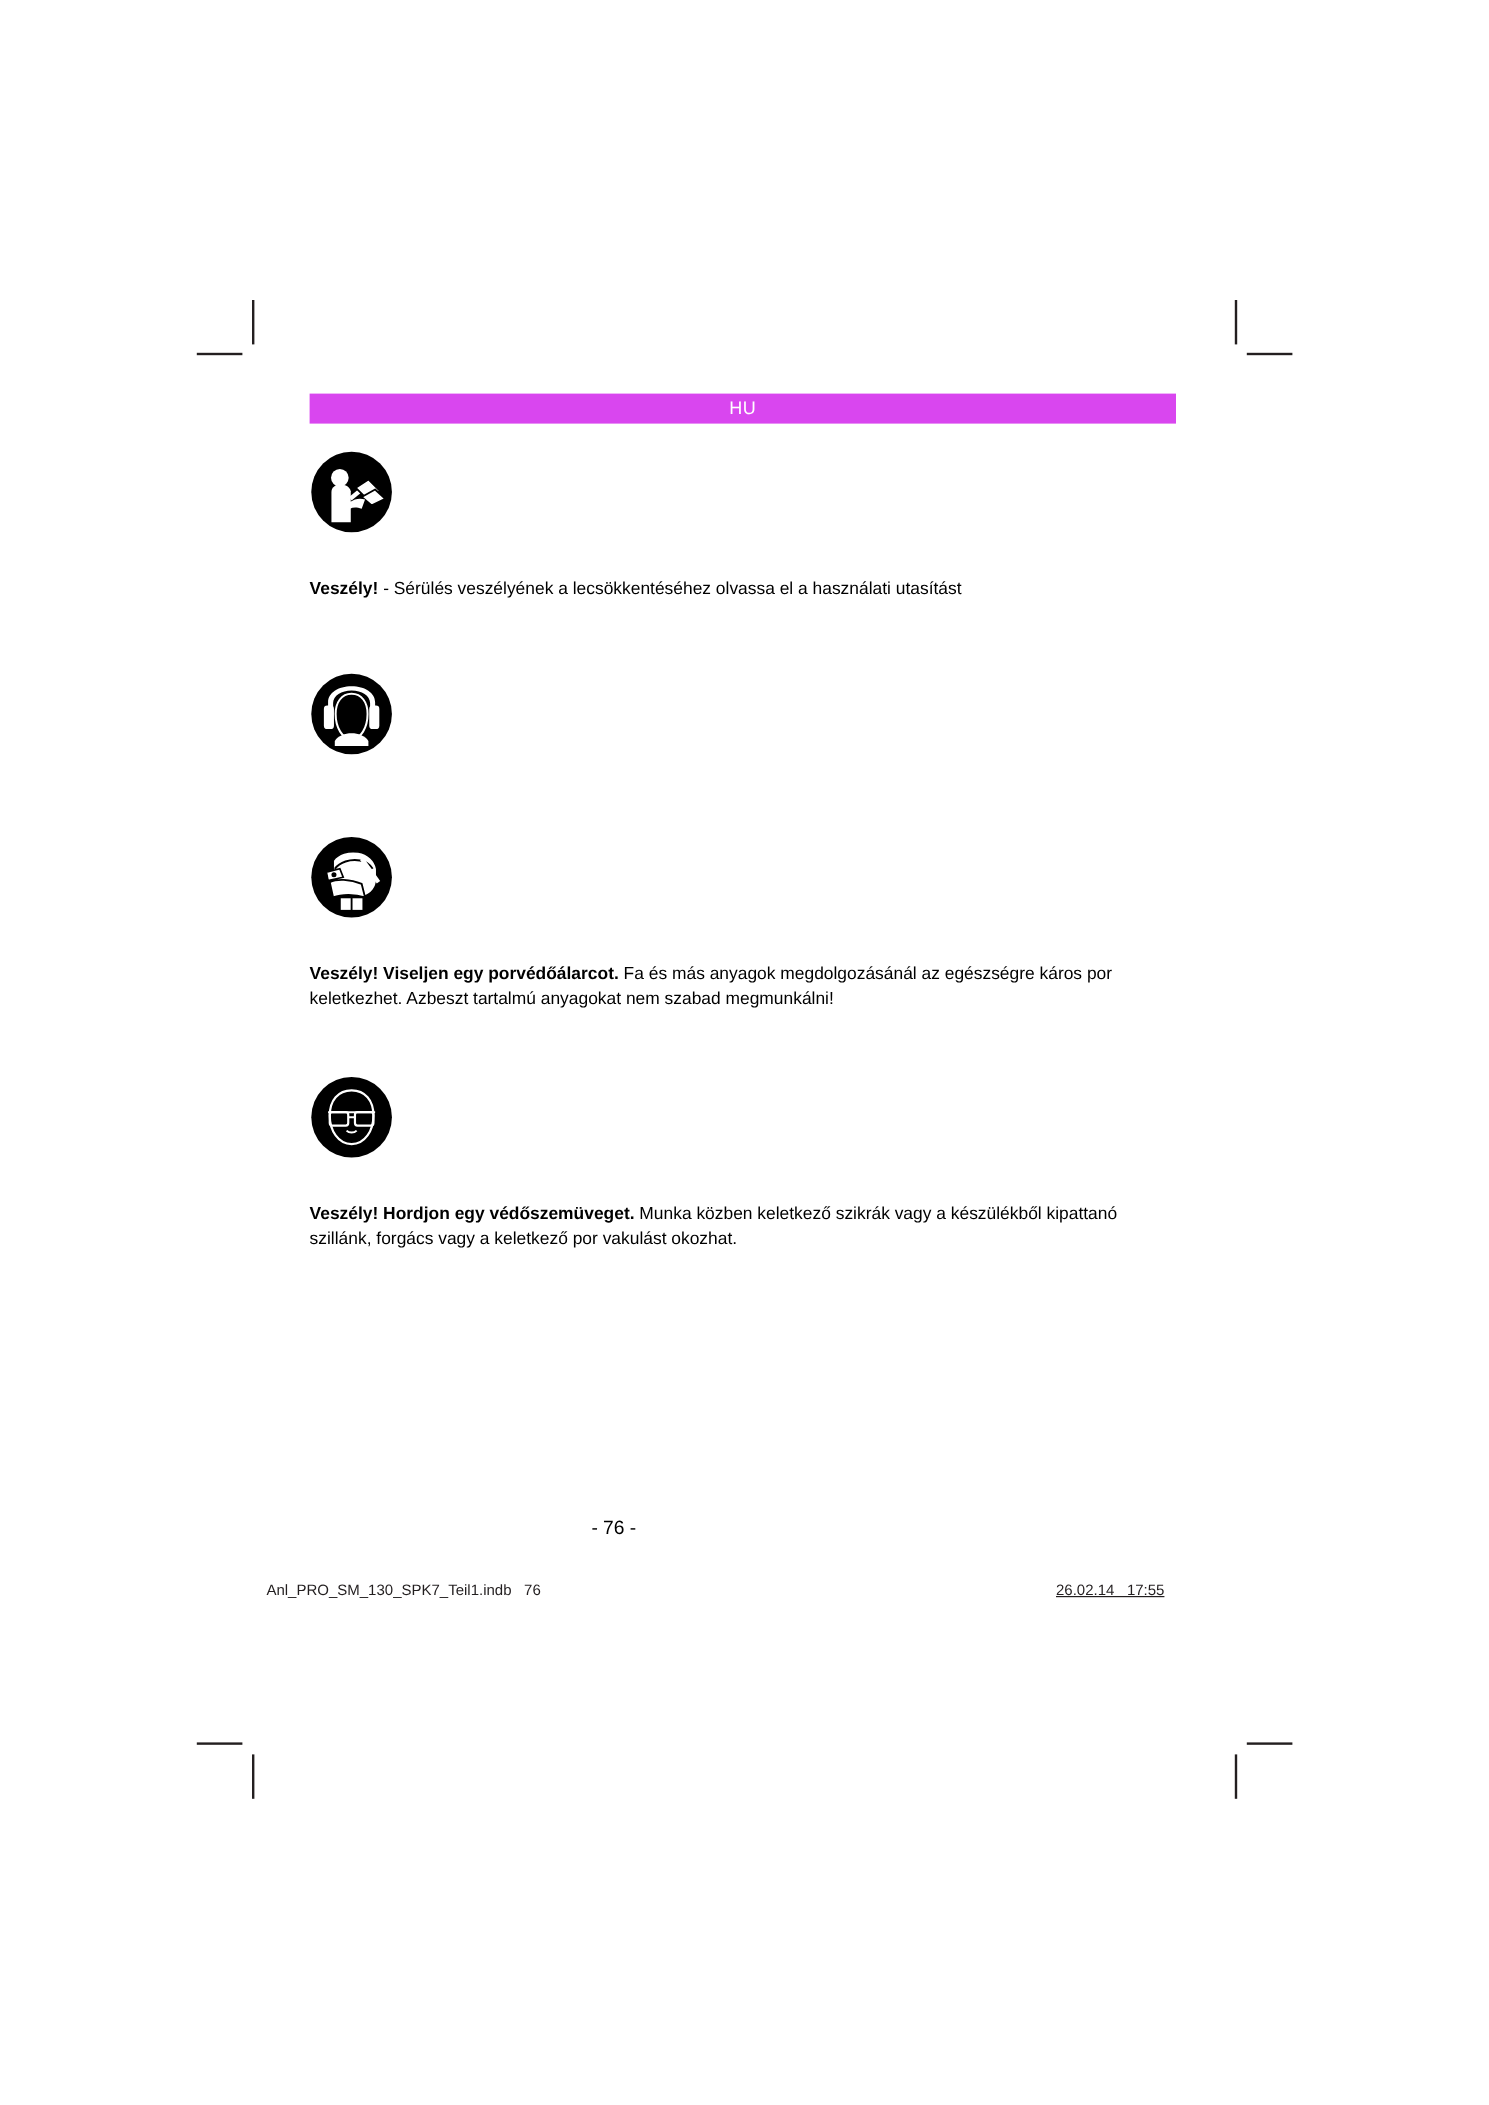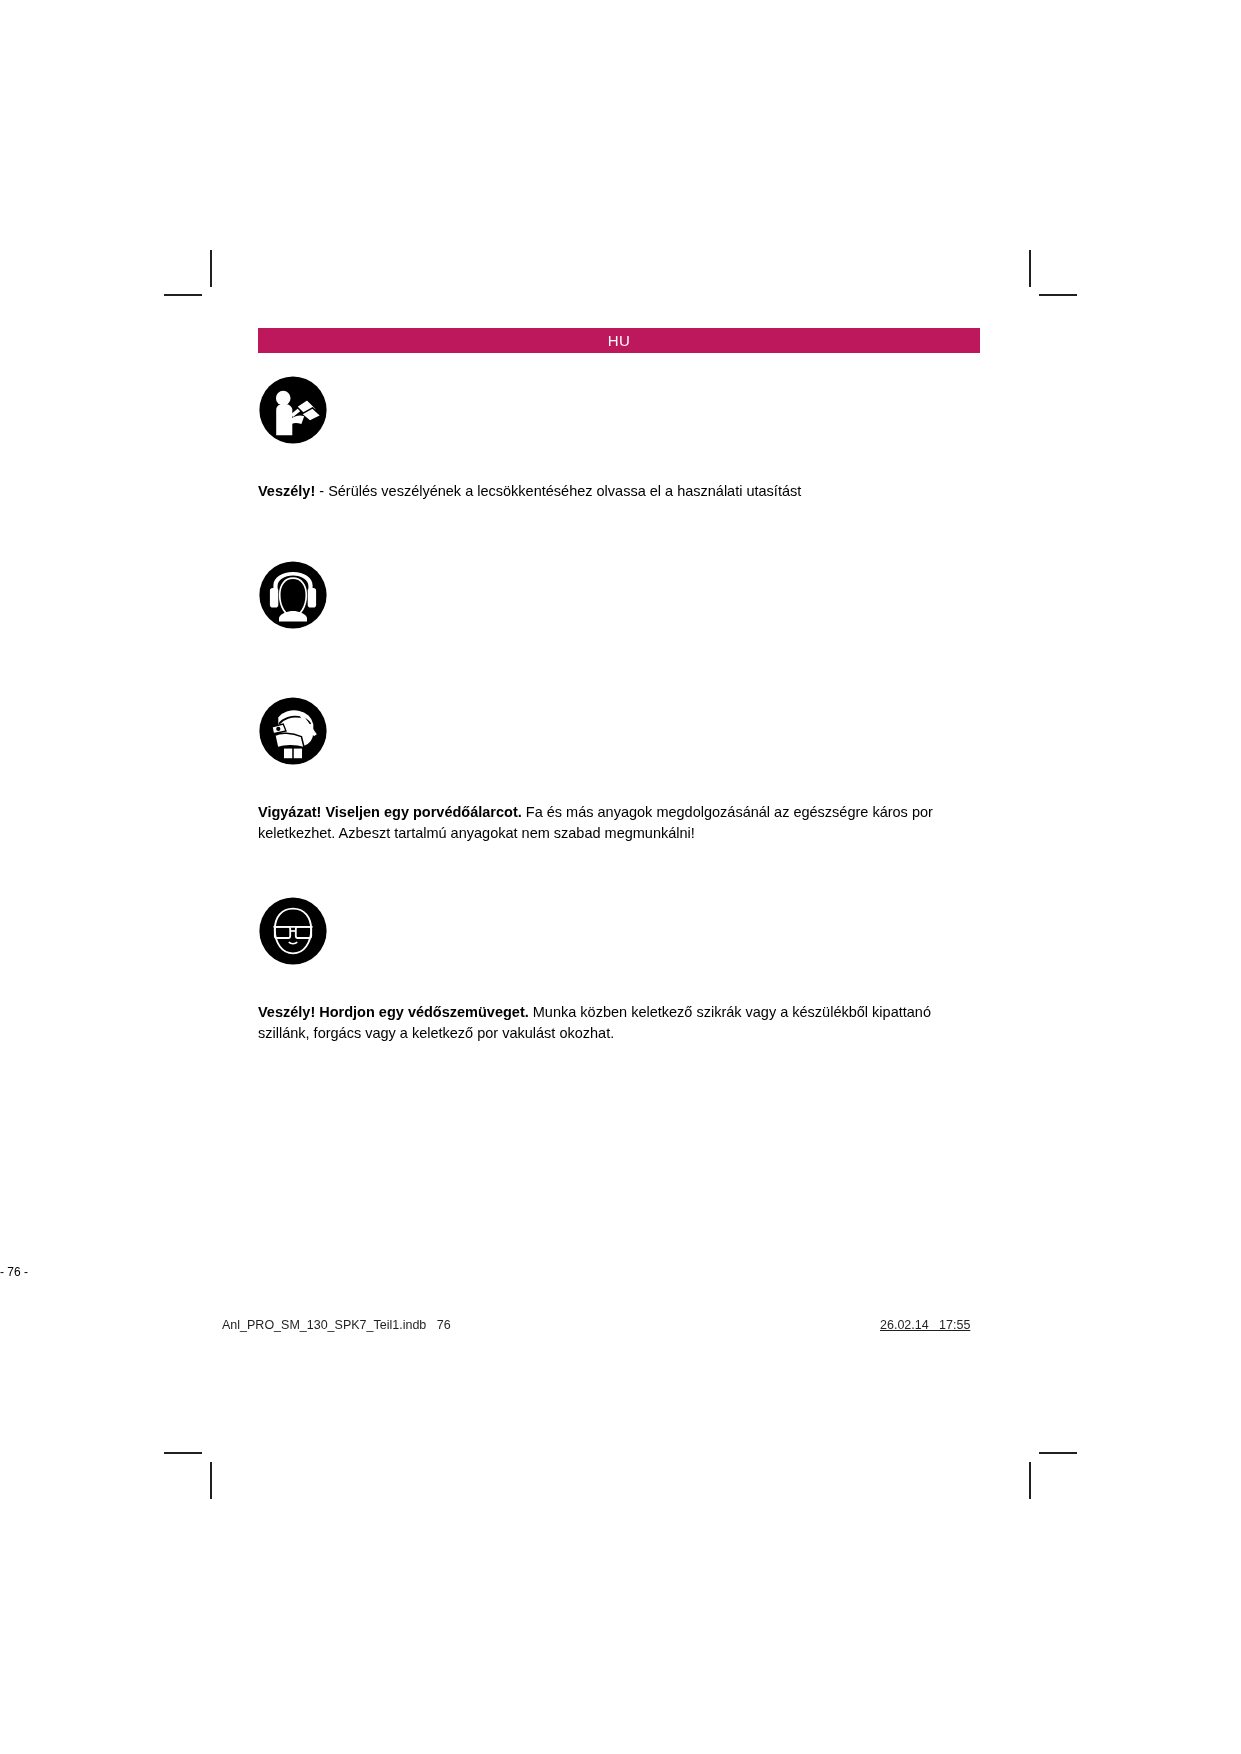--- a/index.html
+++ b/index.html
@@ -35,21 +35,21 @@
     position: absolute;
     left: 258px;
     top: 328px;
     width: 722px;
   }
 
   
   .lang-bar {
     width: 100%;
     height: 25px;
-    background: #be185d;
+    background: #d946ef;
     color: #ffffff;
     display: flex;
     align-items: center;
     justify-content: center;
     font-size: 15px;
     letter-spacing: 0.5px;
     box-sizing: border-box;
   }
 
   
@@ -78,21 +78,22 @@
   .gap-1 { height: 36px; }
   .gap-2 { height: 32px; }
   .gap-3 { height: 30px; }
 
   
   .page-number {
     position: absolute;
     left: 0;
     top: 1265px;
     width: 1023px;
-    font-size: 12px;
+    text-align: center;
+    font-size: 16px;
     color: #000000;
   }
 
   
   .footer {
     position: absolute;
     top: 1318px;
     left: 0;
     width: 1241px;
     height: 20px;
@@ -174,21 +175,21 @@
         <path d="M30 40 C36 32 48 28 60 30 C66 31 72 35 75 40" fill="none" stroke="#000000" stroke-width="2.4"></path>
         <path d="M20 44 L36 40 L40 50 L22 54 Z" fill="#ffffff" stroke="#000000" stroke-width="2"></path>
         <circle cx="29" cy="47" r="3" fill="#000000"></circle>
         <path d="M24 56 C32 52 48 52 62 58 L66 74 C54 70 38 70 28 74 Z" fill="#ffffff" stroke="#000000" stroke-width="2.2"></path>
         <rect x="36" y="74" width="28" height="16" fill="#ffffff" stroke="#000000" stroke-width="2.2"></rect>
         <line x1="50" y1="74" x2="50" y2="90" stroke="#000000" stroke-width="2.2"></line>
         <path d="M62 28 L82 56" stroke="#ffffff" stroke-width="5"></path>
       </svg>
     </span>
     <div class="notice-text">
-      <b>Vigyázat! Viseljen egy porvédőálarcot.</b><span> Fa és más anyagok megdolgozásánál az egészségre káros por keletkezhet. Azbeszt tartalmú anyagokat nem szabad megmunkálni!</span>
+      <b>Veszély! Viseljen egy porvédőálarcot.</b><span> Fa és más anyagok megdolgozásánál az egészségre káros por keletkezhet. Azbeszt tartalmú anyagokat nem szabad megmunkálni!</span>
     </div>
   </div>
 
   <div class="gap-3"></div>
 
   <div class="notice">
     <span class="notice-icon">
       <svg viewBox="0 0 100 100" xmlns="http://www.w3.org/2000/svg">
         <circle cx="50" cy="50" r="48" fill="#000000"></circle>
         <path d="M50 18 C66 18 76 30 76 48 C76 66 66 82 50 82 C34 82 24 66 24 48 C24 30 34 18 50 18 Z" fill="none" stroke="#ffffff" stroke-width="2.6"></path>

